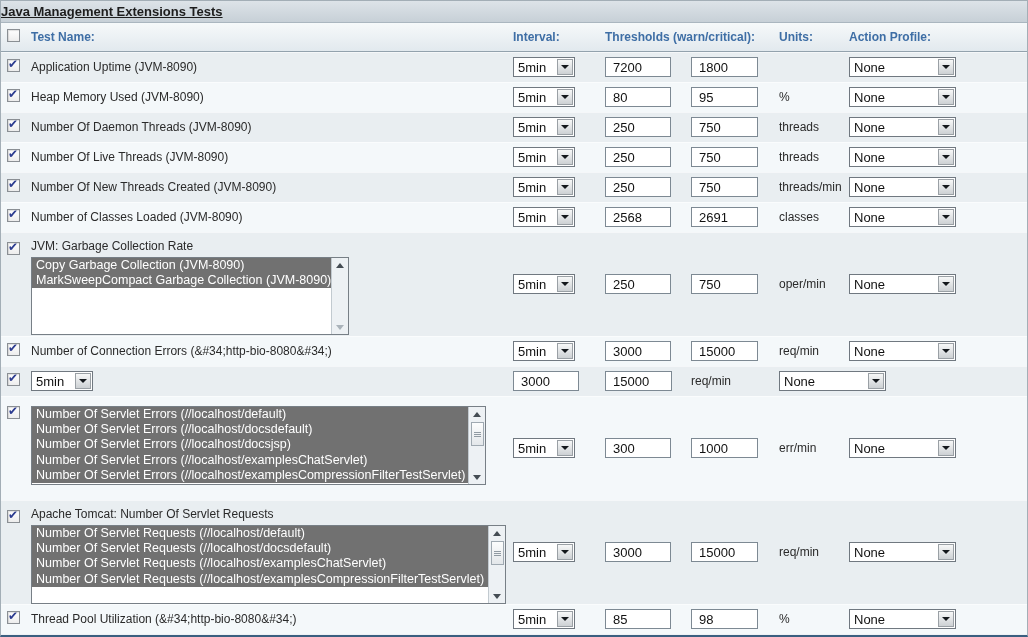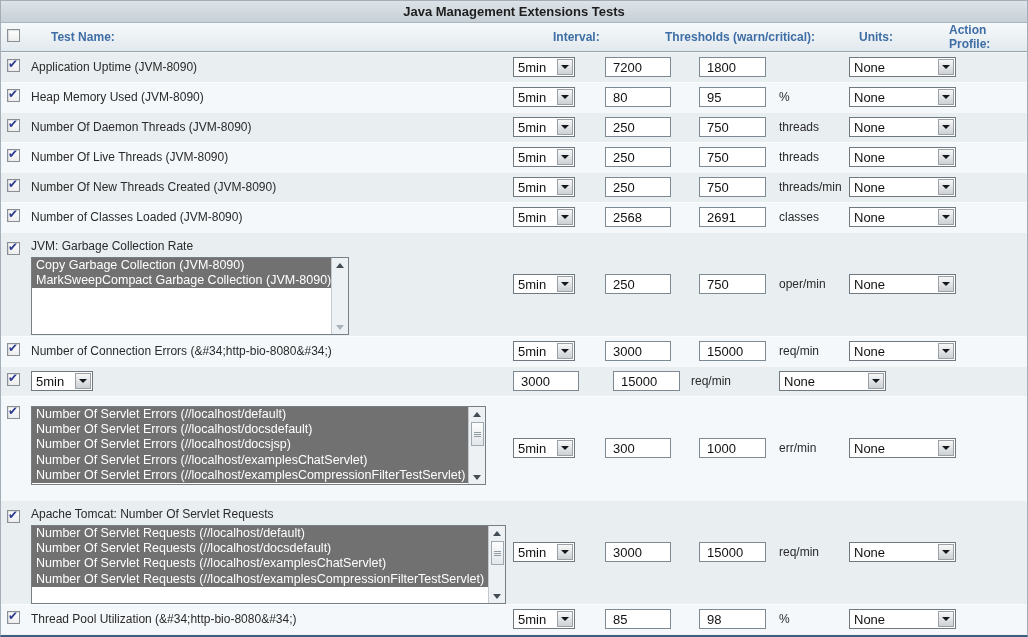--- a/index.html
+++ b/index.html
@@ -7,29 +7,29 @@
     width:1028px; height:637px; box-sizing:border-box;
     border:1px solid #a3aeb6; border-bottom:2px solid #3a5f80;
     background:#eef2f5;
     font-family:"Liberation Sans","DejaVu Sans",sans-serif;
     display:flex; flex-direction:column; overflow:hidden;
   }
   .titlebar {
     height:21px; flex:0 0 21px;
     background:linear-gradient(#dde3e8,#c7d0d7);
     border-bottom:1px solid #aab6bf;
-    text-align:center; font-weight:bold; font-size:13px; color:#1d1d1d; line-height:21px;
+    text-align:left; font-weight:bold; font-size:13px; color:#1d1d1d; line-height:21px;text-decoration:underline;
   }
   .header-row {
     height:28px; flex:0 0 28px;
     display:grid; grid-template-columns:30px 482px 92px 174px 70px 1fr;
     align-items:center;
     background:linear-gradient(#f6f9fa,#e2e9ee);
     border-bottom:1px solid #93a2ad;
-    font-weight:bold; font-size:12px; color:#3e6ea5;gap:20px;
+    font-weight:bold; font-size:12px; color:#3e6ea5;
   }
   .rows {flex:1; display:flex; flex-direction:column;border-radius:30px;}
   .row {
     display:grid; grid-template-columns:30px 482px 92px 86px 88px 70px 1fr;
     align-items:center; min-height:30px; font-size:12px; color:#2a2a2a;
     box-shadow: inset 0 1px 0 rgba(255,255,255,0.55);
   }
   .row.shade-dark {background:#e9eef1;}
   .row.shade-light {background:#f4f8fa;}
   .row.tall {min-height:104px;}
@@ -59,21 +59,21 @@
     width:16px; margin:1px; flex:0 0 16px; box-sizing:border-box;
     background:linear-gradient(#f7f8f8,#cdd1d4); border:1px solid #9aa0a5;
     display:flex; align-items:center; justify-content:center;
   }
   .tri-down {width:0;height:0;border-left:4px solid transparent;border-right:4px solid transparent;border-top:4px solid #14181c;}
 
   .thresh {
     width:66px; height:20px; box-sizing:border-box; border:1px solid #7d8993;
     font-size:13px; padding:1px 7px; font-family:inherit; background:#fff; color:#111;
   }
-  .cell-crit .thresh {width:67px;margin-left:8px;}
+  .cell-crit .thresh {width:67px;}
 
   .listbox {
     display:flex; height:79px; box-sizing:border-box; margin-top:3px;
     border:1px solid #777f86; background:#fff;
   }
   .listbox.short {height:78px;}
   .listbox-items {flex:1; overflow:hidden;}
   .listbox-item {
     background:#717171; color:#fff; font-size:12.5px; line-height:15.2px;
     padding:0 2px 0 4px; white-space:nowrap; overflow:hidden;

